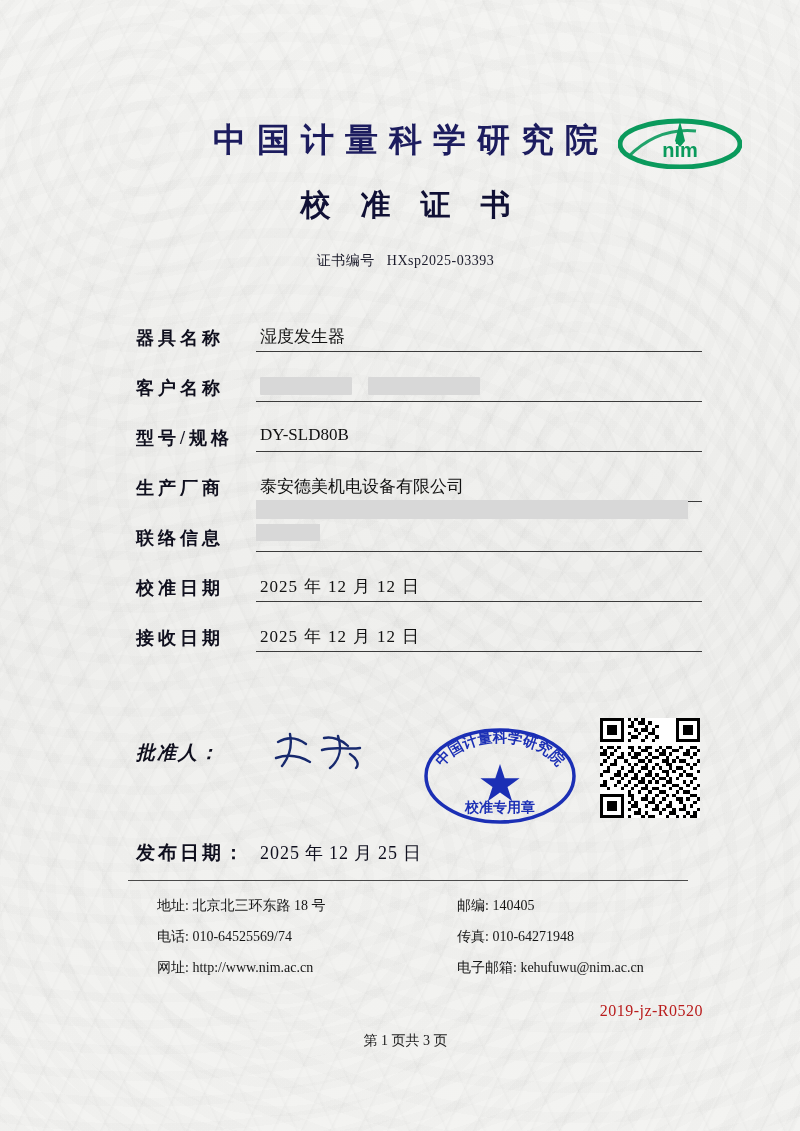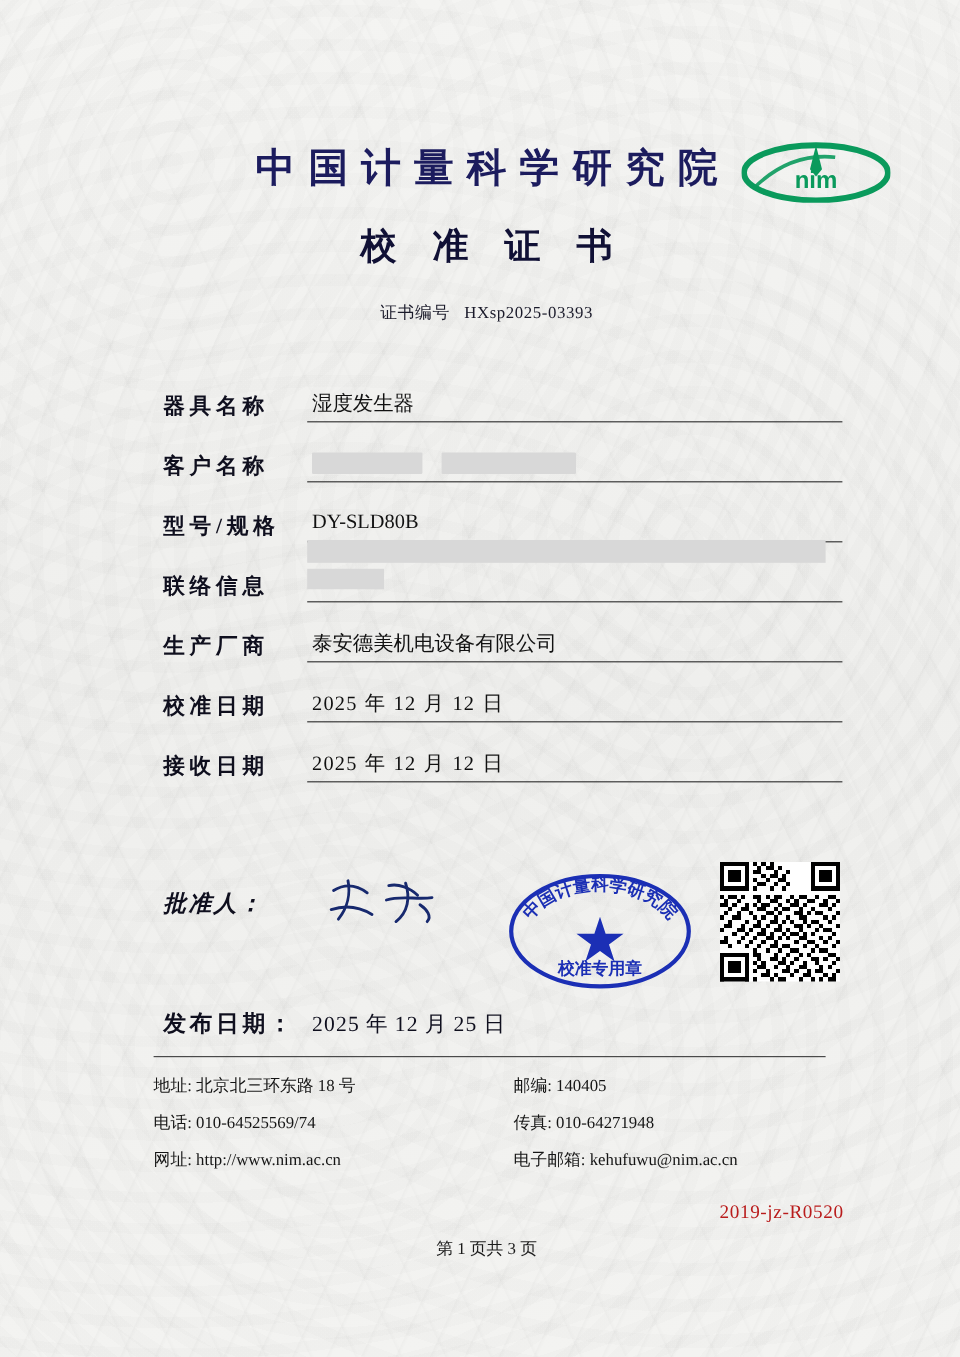--- a/index.html
+++ b/index.html
@@ -205,20 +205,21 @@
     top: 880px;
     width: 560px;
     border-top: 1px solid #4a4a4a;
     padding-top: 9px;
   }
   .foot-row {
     display: flex;
     font-size: 14px;
     color: #151515;
     line-height: 31px;
+    margin-left: 29px;
   }
   .foot-left { width: 300px; }
   .foot-right { flex: 1; }
   .doc-code {
     position: absolute;
     right: 108px;
     top: 1002px;
     font-size: 16px;
     color: #b91c1c;
     letter-spacing: 0.5px;
@@ -273,31 +274,31 @@
       </div>
     </div>
 
     <div class="field-row">
       <div class="field-label">型号/规格</div>
       <div class="field-value">DY-SLD80B</div>
     </div>
 
 
     <div class="field-row">
+      <div class="field-label">生产厂商</div>
+      <div class="field-value">泰安德美机电设备有限公司</div>
+    </div>
+
+    <div class="field-row">
       <div class="field-label">联络信息</div>
       <div class="contact-redacts">
         <div class="line1"></div>
         <div class="line2"></div>
       </div>
       <div class="field-value"></div>
-    </div>
-
-    <div class="field-row">
-      <div class="field-label">生产厂商</div>
-      <div class="field-value">泰安德美机电设备有限公司</div>
     </div>
 
     <div class="field-row">
       <div class="field-label">校准日期</div>
       <div class="field-value date">
         <span>2025</span><span class="d-unit">年</span><span>12</span><span class="d-unit">月</span><span>12</span><span class="d-unit">日</span>
       </div>
     </div>
 
     <div class="field-row">

